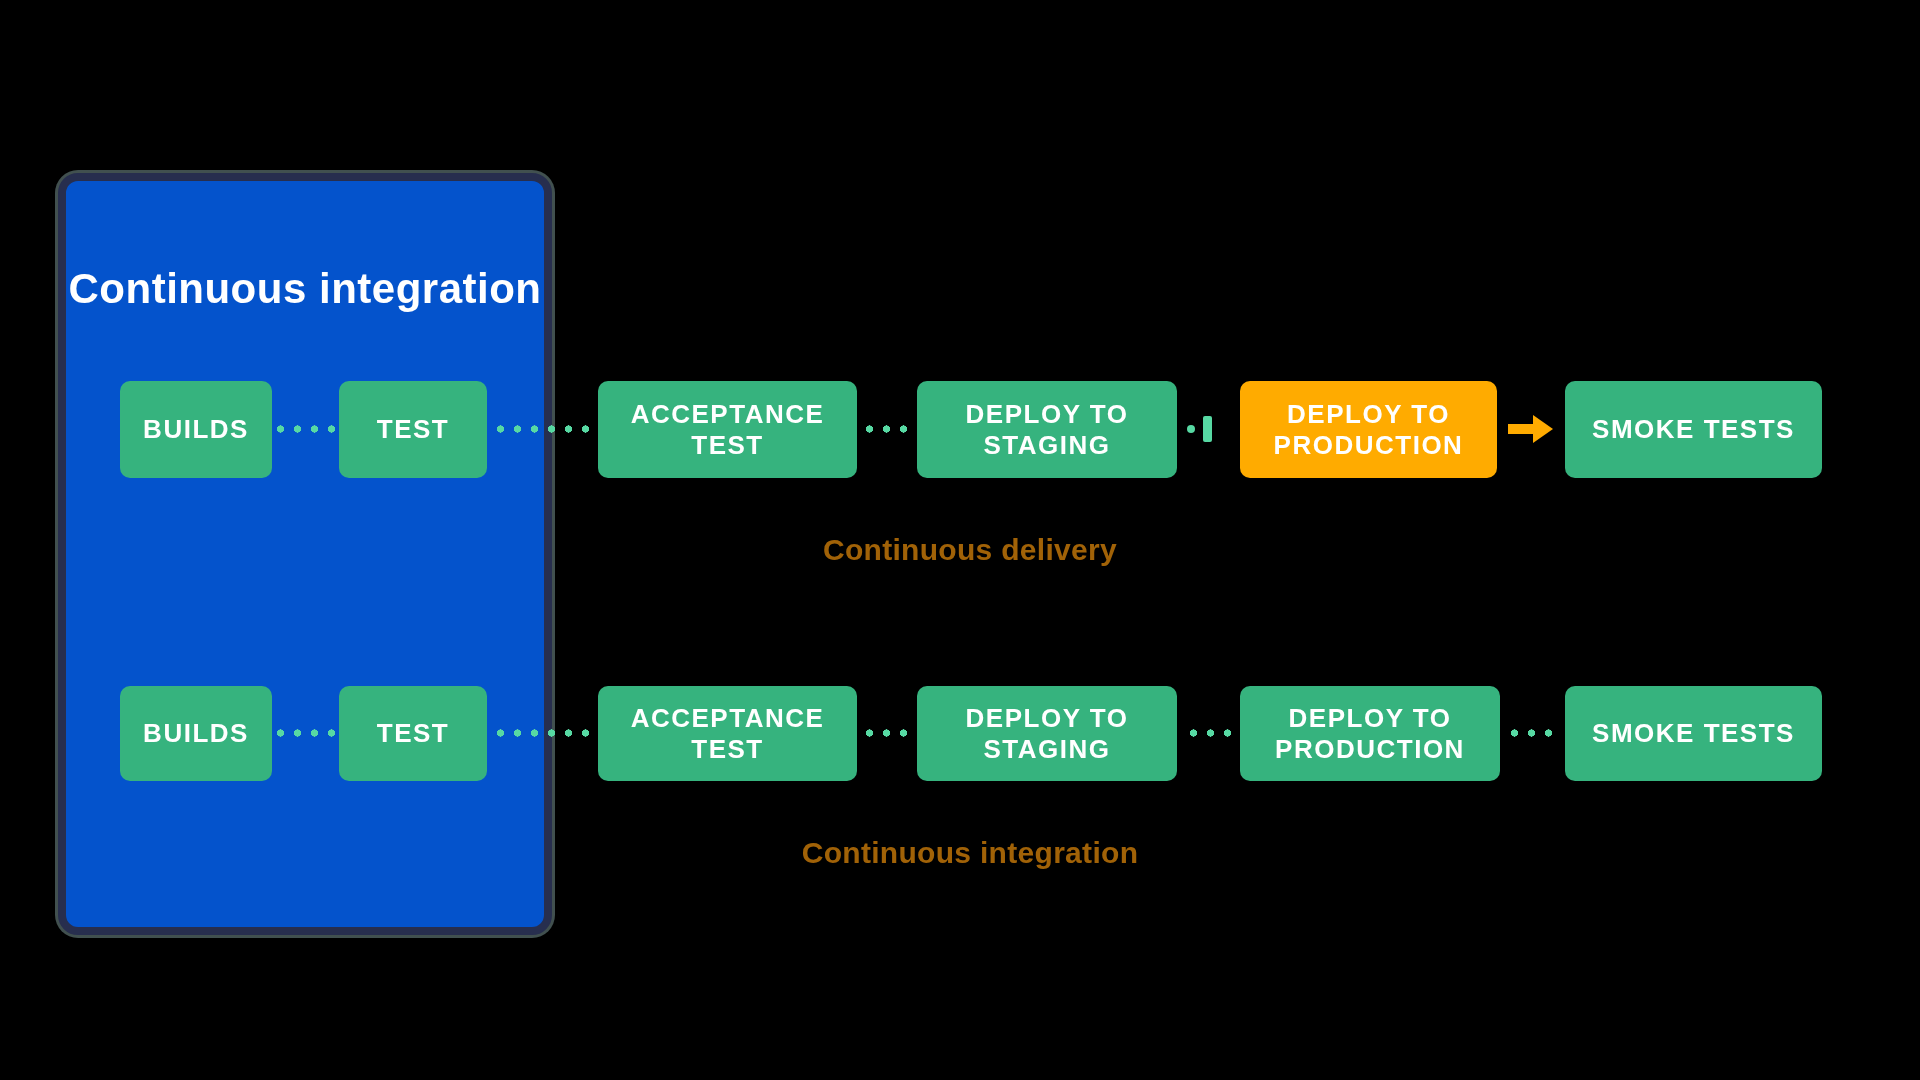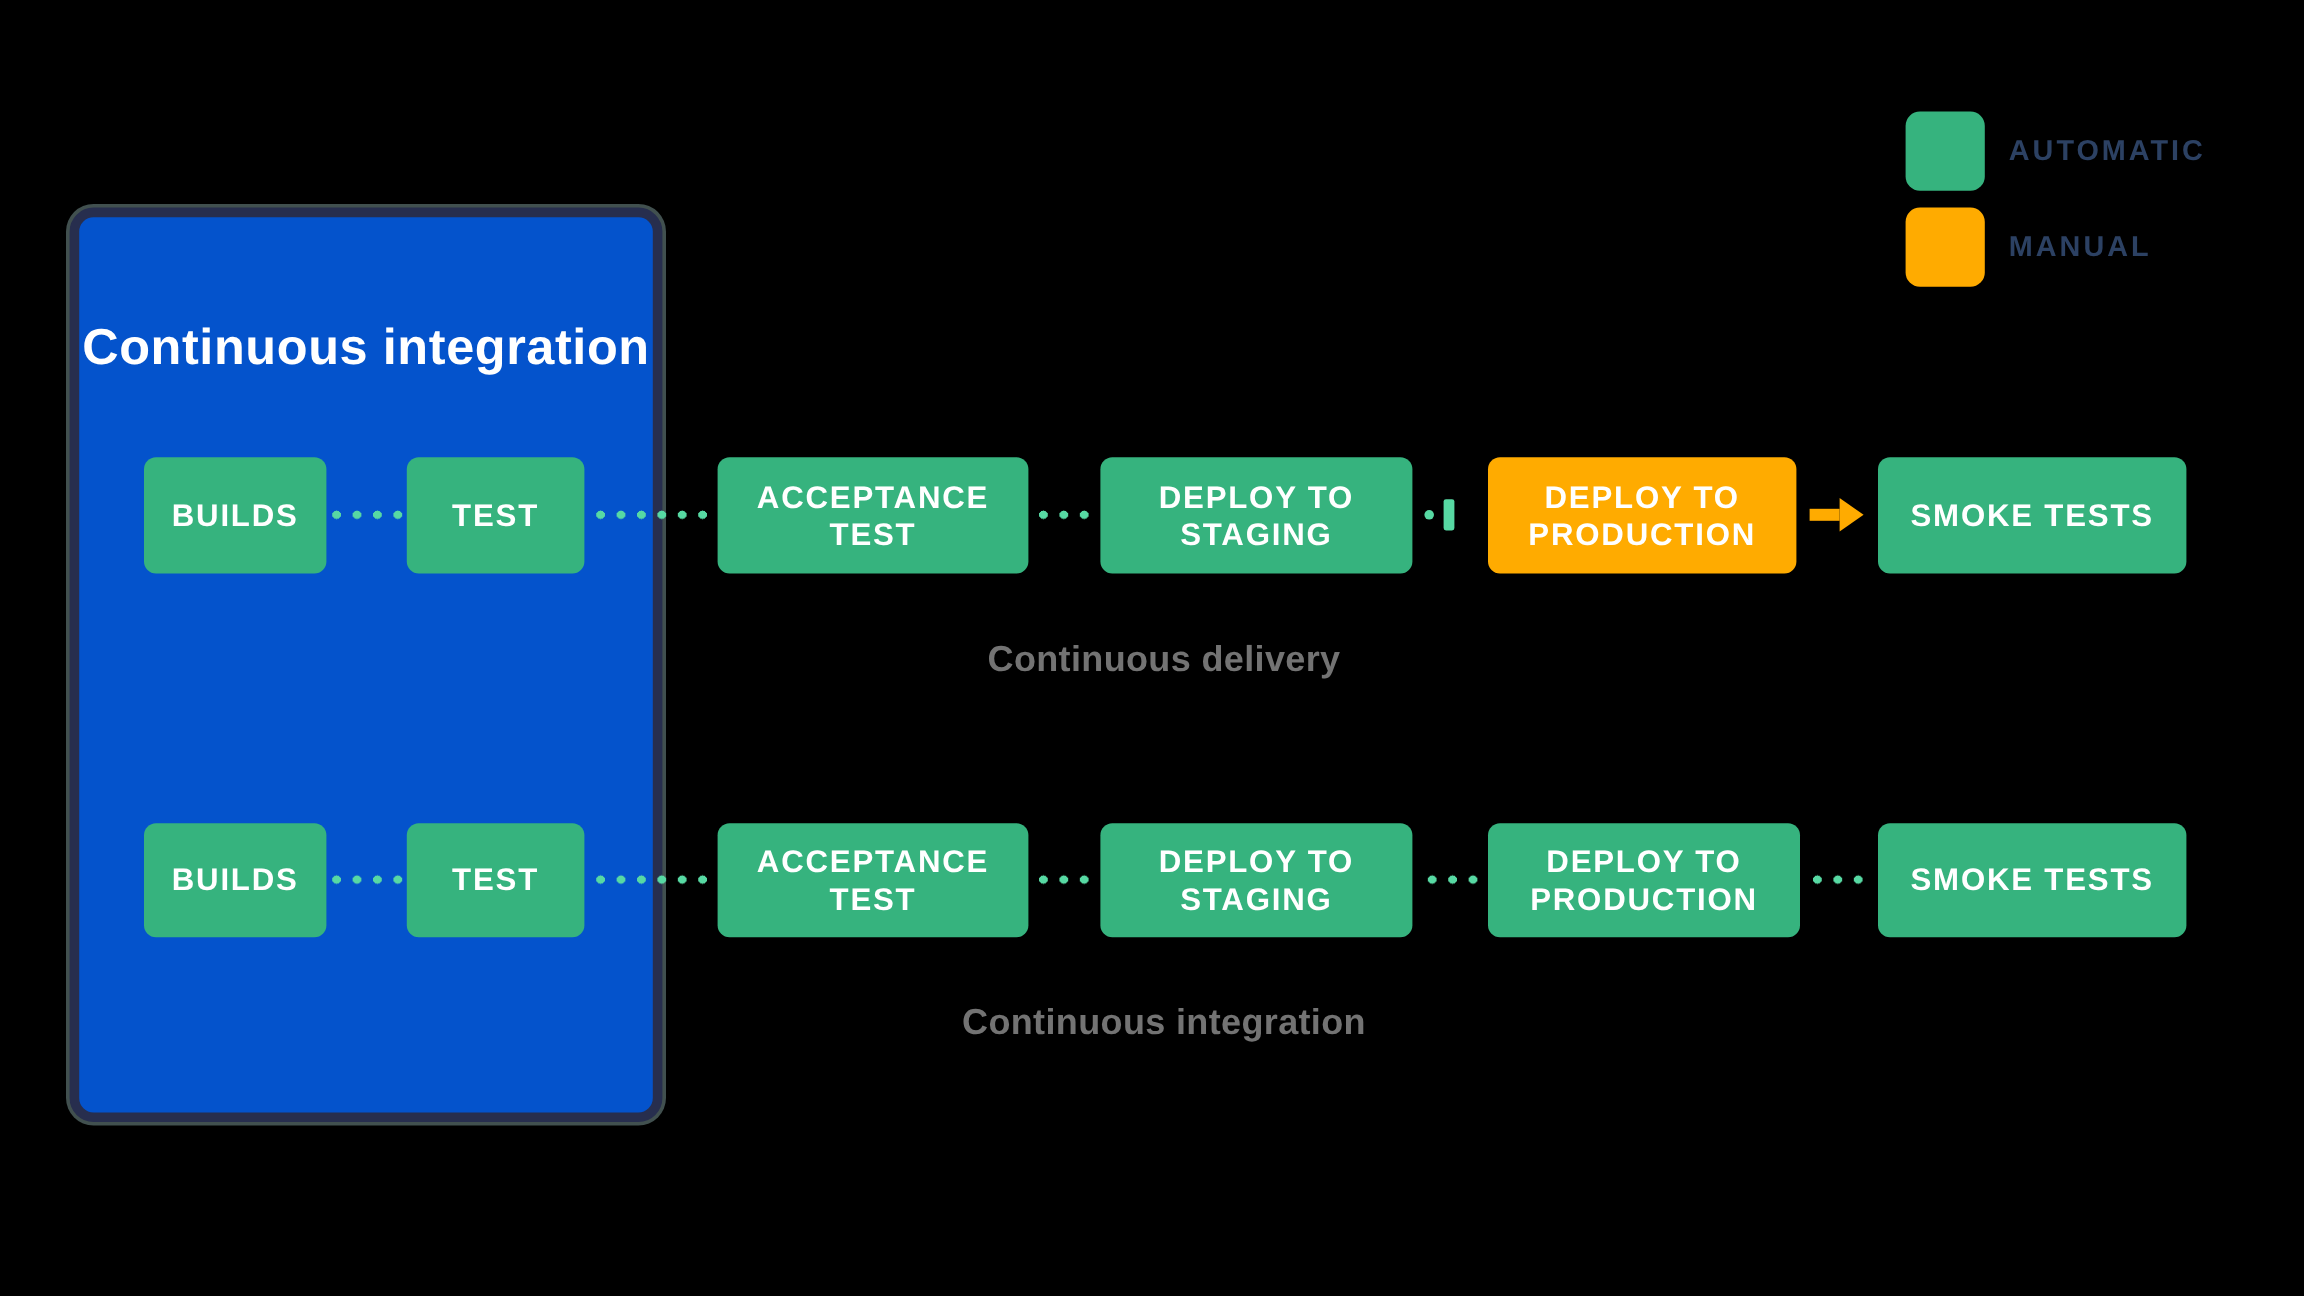--- a/index.html
+++ b/index.html
@@ -45,38 +45,28 @@
   }
   .gate-dot{position:absolute;width:8px;height:8px;border-radius:50%;background:#57D9A3;}
   .gate-bar{position:absolute;width:9px;height:26px;border-radius:2px;background:#57D9A3;}
   .arrow{position:absolute;display:flex;align-items:center;}
   .arrow-tail{width:25px;height:10px;background:#FFAB00;}
   .arrow-head{width:0;height:0;border-left:20px solid #FFAB00;border-top:14px solid transparent;border-bottom:14px solid transparent;}
 
   
   .caption{
     position:absolute;left:660px;width:620px;text-align:center;
-    color:#737373;font-size:30px;font-weight:700;letter-spacing:0.3px;
+    color:#a16207;font-size:30px;font-weight:700;letter-spacing:0.3px;
   }
 </style>
 </head>
 <body>
 
 <div class="canvas">
 
-  <div class="legend">
-    <div class="legend-row">
-      <div class="swatch automatic"></div>
-      <div class="legend-label">AUTOMATIC</div>
-    </div>
-    <div class="legend-row">
-      <div class="swatch manual"></div>
-      <div class="legend-label">MANUAL</div>
-    </div>
-  </div>
 
   <div class="ci-box">
     <div class="ci-title">Continuous integration</div>
   </div>
 
   <div class="stage automatic" style="left:120px;top:381px;width:152px;height:97px;">BUILDS</div>
   <div class="stage automatic" style="left:339px;top:381px;width:148px;height:97px;">TEST</div>
   <div class="stage automatic" style="left:598px;top:381px;width:259px;height:97px;">ACCEPTANCE TEST</div>
   <div class="stage automatic" style="left:917px;top:381px;width:260px;height:97px;">DEPLOY TO STAGING</div>
   <div class="stage manual" style="left:1240px;top:381px;width:257px;height:97px;">DEPLOY TO PRODUCTION</div>

